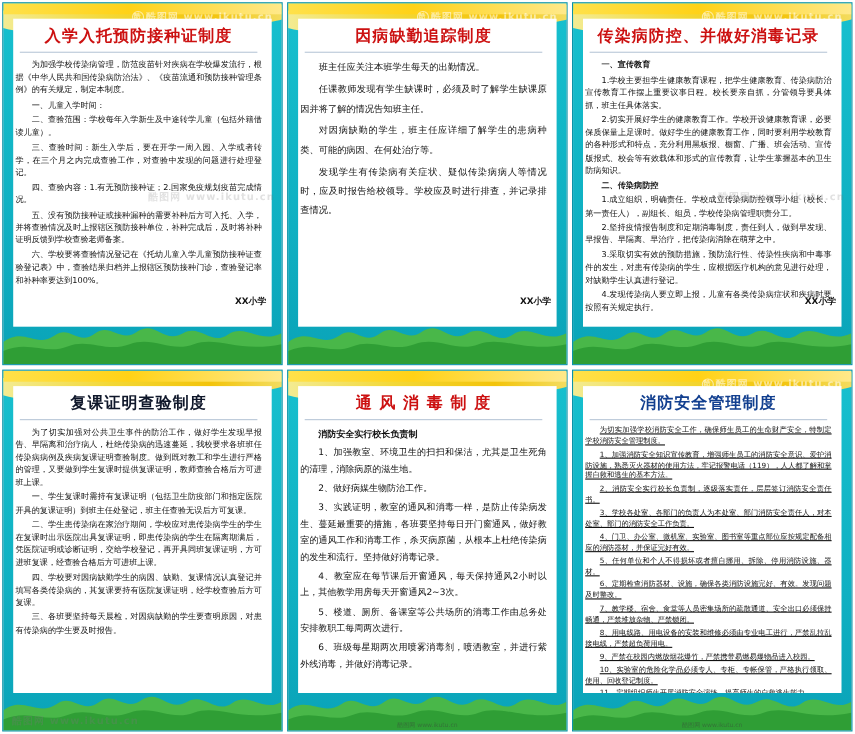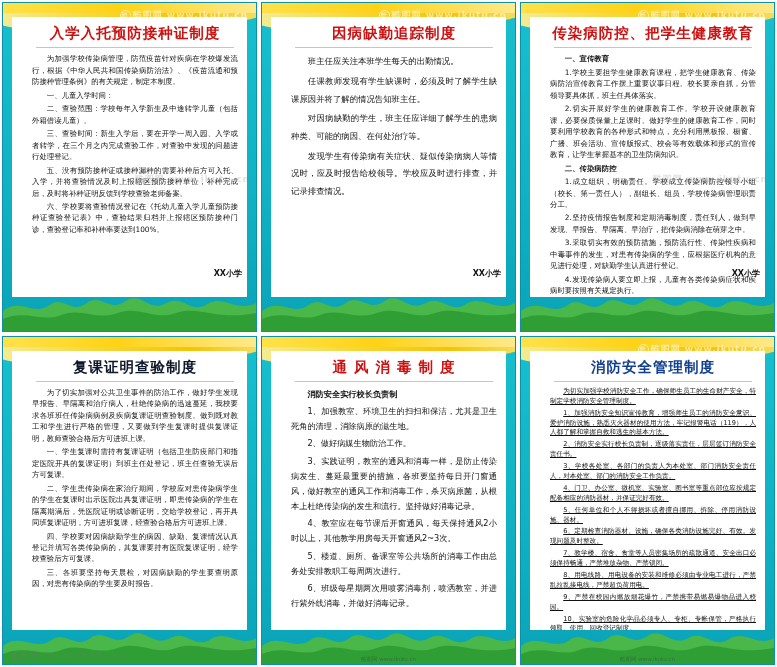--- a/index.html
+++ b/index.html
@@ -41,21 +41,21 @@
     border-radius:0 0 60% 40%/0 0 100% 100%;
     transform:rotate(-1.2deg);
     opacity:.95;z-index:2;
   }
   
   .card{
     position:absolute;
     left:9px;right:9px;top:14px;bottom:34px;
     background:#ffffff;
     z-index:4;
-    padding:6px 9px 4px 20px;
+    padding:6px 9px 4px 2px;
     box-sizing:border-box;
     overflow:hidden;
   }
   .title{
     text-align:center;
     font-size:14.5px;
     font-weight:bold;
     letter-spacing:1px;
     color:#0b4fa0;
     margin:2px 0 5px 0;
@@ -126,20 +126,21 @@
     <div class="ribbon-top"></div>
     <div class="ribbon-wave"></div>
     <div class="card">
       <div class="title red">入学入托预防接种证制度</div>
       <div class="underline"></div>
       <div class="body">
         <p>为加强学校传染病管理，防范疫苗针对疾病在学校爆发流行，根据《中华人民共和国传染病防治法》、《疫苗流通和预防接种管理条例》的有关规定，制定本制度。</p>
         <p>一、儿童入学时间：</p>
         <p>二、查验范围：学校每年入学新生及中途转学儿童（包括外籍借读儿童）。</p>
         <p>三、查验时间：新生入学后，要在开学一周入园、入学或者转学，在三个月之内完成查验工作，对查验中发现的问题进行处理登记。</p>
+        <p>四、查验内容：1.有无预防接种证；2.国家免疫规划疫苗完成情况。</p>
         <p>五、没有预防接种证或接种漏种的需要补种后方可入托、入学，并将查验情况及时上报辖区预防接种单位，补种完成后，及时将补种证明反馈到学校查验老师备案。</p>
         <p>六、学校要将查验情况登记在《托幼儿童入学儿童预防接种证查验登记表》中，查验结果归档并上报辖区预防接种门诊，查验登记率和补种率要达到100%。</p>
       </div>
     </div>
     <div class="sign">XX小学</div>
     <div class="grass">
       <svg viewBox="0 0 260 40" preserveAspectRatio="none">
         <path d="M0,40 L0,20 C20,6 30,26 48,14 C62,4 70,24 86,12 C100,2 110,22 126,10 C142,0 150,22 168,12 C184,3 194,24 210,13 C226,3 240,22 260,12 L260,40 Z" fill="#49b749"></path>
         <path d="M0,40 L0,28 C24,18 40,32 60,24 C80,16 96,30 118,22 C140,14 156,30 178,22 C200,14 220,30 260,22 L260,40 Z" fill="#2f9e35"></path>
       </svg>
@@ -168,21 +169,21 @@
         <path d="M0,40 L0,28 C24,18 40,32 60,24 C80,16 96,30 118,22 C140,14 156,30 178,22 C200,14 220,30 260,22 L260,40 Z" fill="#2f9e35"></path>
       </svg>
     </div>
     <div class="wm a"><span class="circ">酷</span><span>酷图网 www.ikutu.cn</span></div>
   </div>
 
   <div class="panel">
     <div class="ribbon-top"></div>
     <div class="ribbon-wave"></div>
     <div class="card">
-      <div class="title red">传染病防控、把学生健康教育</div>
+      <div class="title red">传染病防控、并做好消毒记录</div>
       <div class="underline"></div>
       <div class="body">
         <p class="h">一、宣传教育</p>
         <p>1.学校主要担学生健康教育课程，把学生健康教育、传染病防治宣传教育工作摆上重要议事日程。校长要亲自抓，分管领导要具体抓，班主任具体落实。</p>
         <p>2.切实开展好学生的健康教育工作。学校开设健康教育课，必要保质保量上足课时。做好学生的健康教育工作，同时要利用学校教育的各种形式和特点，充分利用黑板报、橱窗、广播、班会活动、宣传版报式、校会等有效载体和形式的宣传教育，让学生掌握基本的卫生防病知识。</p>
         <p class="h">二、传染病防控</p>
         <p>1.成立组织，明确责任。学校成立传染病防控领导小组（校长、第一责任人），副组长、组员，学校传染病管理职责分工。</p>
         <p>2.坚持疫情报告制度和定期消毒制度，责任到人，做到早发现、早报告、早隔离、早治疗，把传染病消除在萌芽之中。</p>
         <p>3.采取切实有效的预防措施，预防流行性、传染性疾病和中毒事件的发生，对患有传染病的学生，应根据医疗机构的意见进行处理，对缺勤学生认真进行登记。</p>
         <p>4.发现传染病人要立即上报，儿童有各类传染病症状和疾病时要按照有关规定执行。</p>

